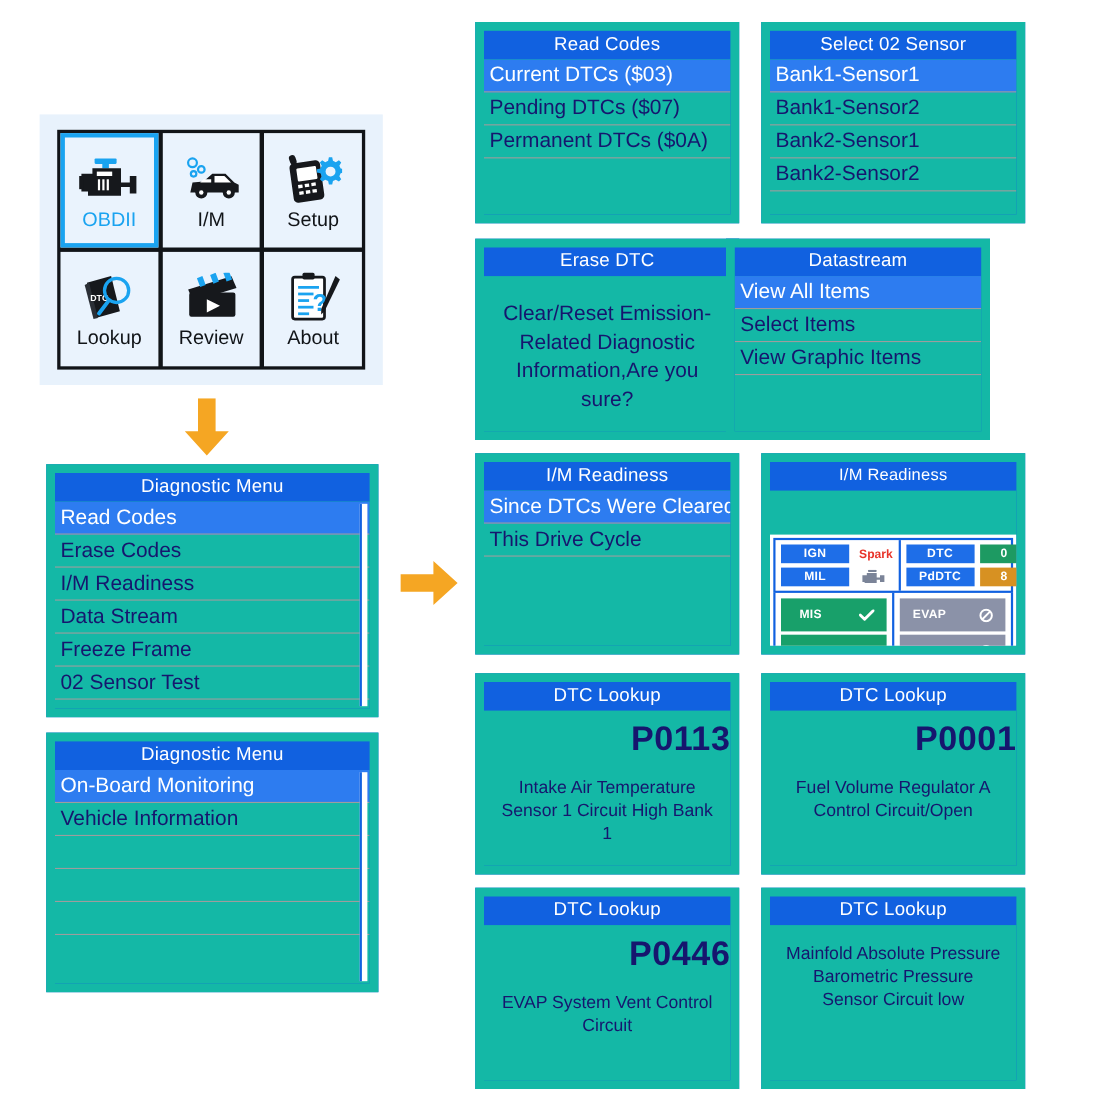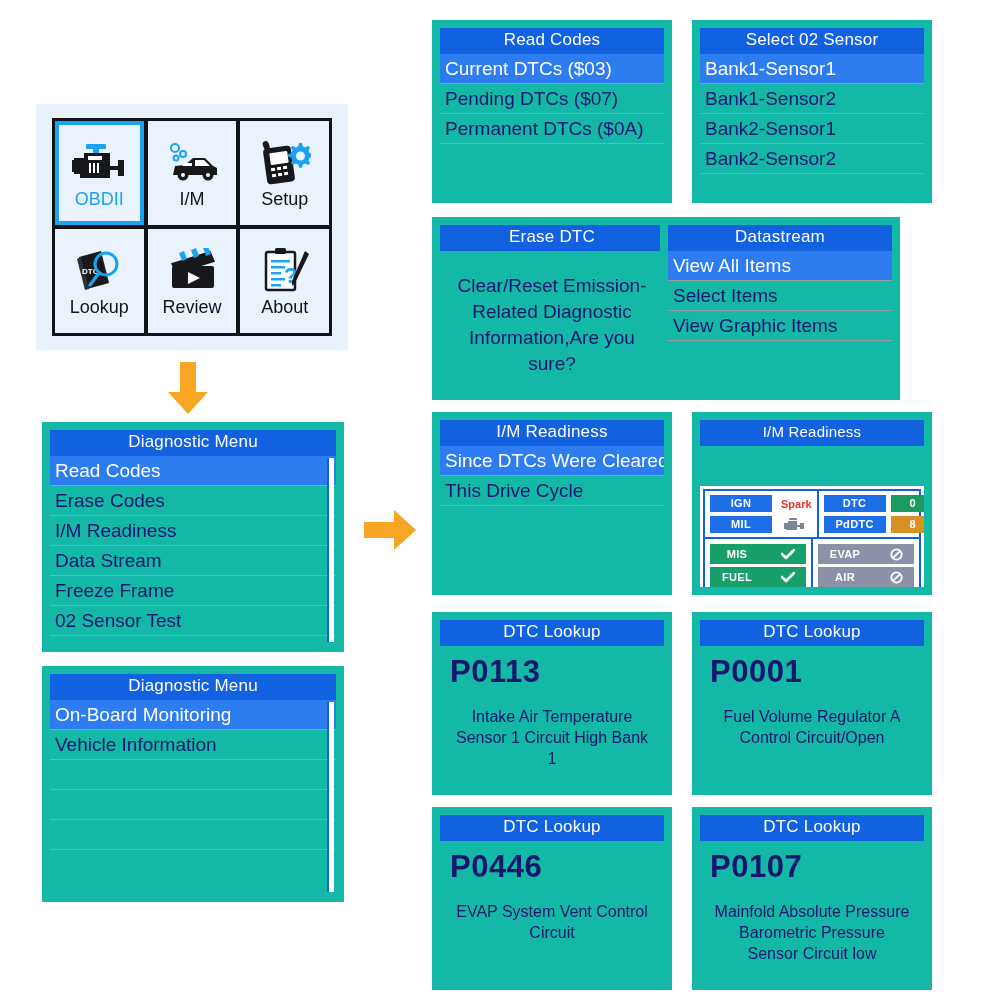--- a/index.html
+++ b/index.html
@@ -69,20 +69,21 @@
     padding: 22px 8px 0;
   }
 
   
   .dtc-code {
     color: #16166e;
     font-size: 31px;
     font-weight: bold;
     padding: 8px 0 0 10px;
     letter-spacing: .5px;
+    text-align: right;
   }
   .dtc-desc {
     color: #16166e;
     font-size: 16px;
     line-height: 21px;
     text-align: center;
     padding: 16px 12px 0;
   }
 
   
@@ -138,21 +139,21 @@
     font-weight: bold;
     padding-left: 4px;
   }
   .kv .v-icon { padding-left: 6px; display: flex; align-items: center; }
 
   .mon {
     display: flex;
     align-items: center;
     justify-content: center;
     gap: 26px;
-    height: 20px;
+    height: 30px;
     padding: 0 6px;
     color: #ffffff;
     font-size: 11px;
     font-weight: bold;
     letter-spacing: .3px;
   }
   .mon.green { background: #18a06a; }
   .mon.amber { background: #d79122; }
   .mon.gray  { background: #8b92a8; }
   .mon .lbl { min-width: 34px; text-align: center; }
@@ -536,16 +537,15 @@
   <div class="panel-title">DTC Lookup</div>
   <div class="panel-body">
     <div class="dtc-code">P0446</div>
     <div class="dtc-desc">EVAP System Vent Control Circuit</div>
   </div>
 </div>
 
 <div class="panel" style="left:692px; top:807px; width:240px; height:183px;">
   <div class="panel-title">DTC Lookup</div>
   <div class="panel-body">
-    <div class="dtc-code">P0107</div>
     <div class="dtc-desc">Mainfold Absolute Pressure Barometric Pressure Sensor Circuit low</div>
   </div>
 </div>
 
 </body></html>

